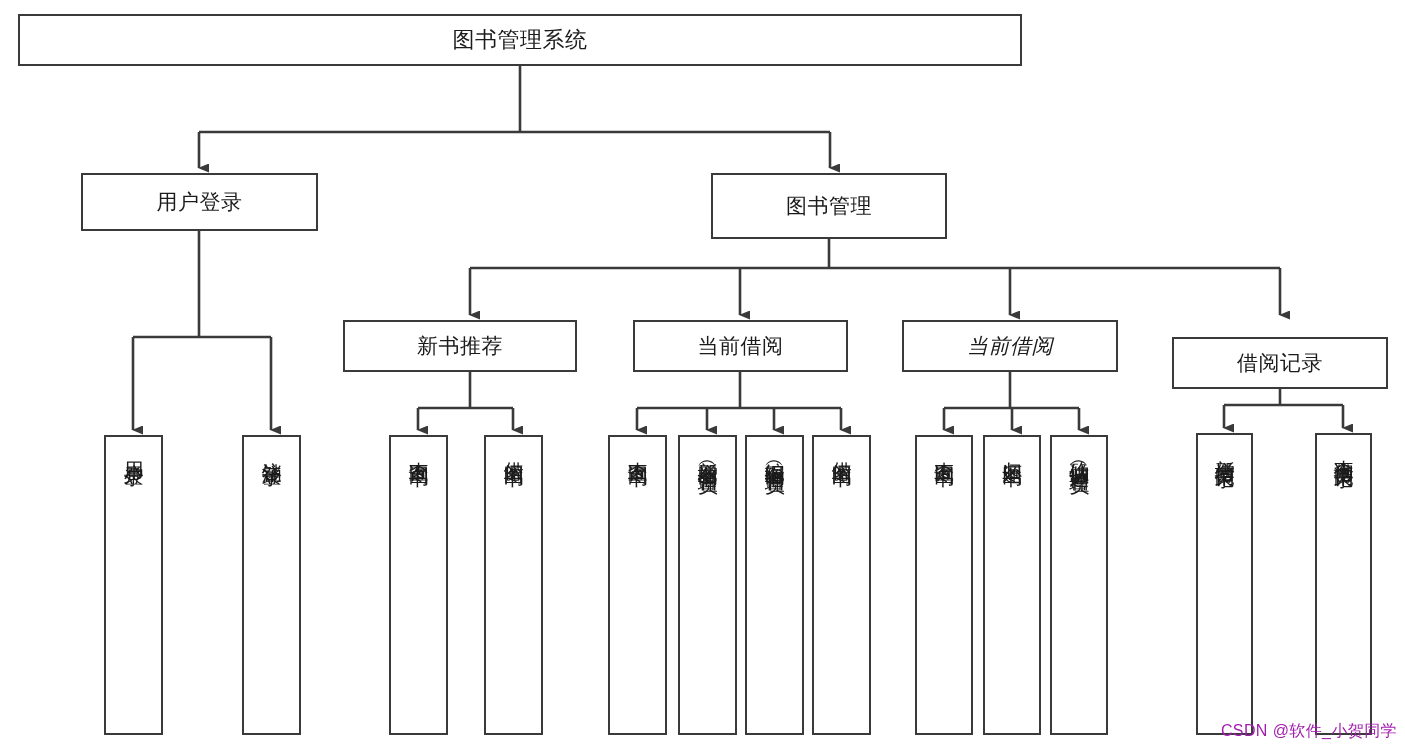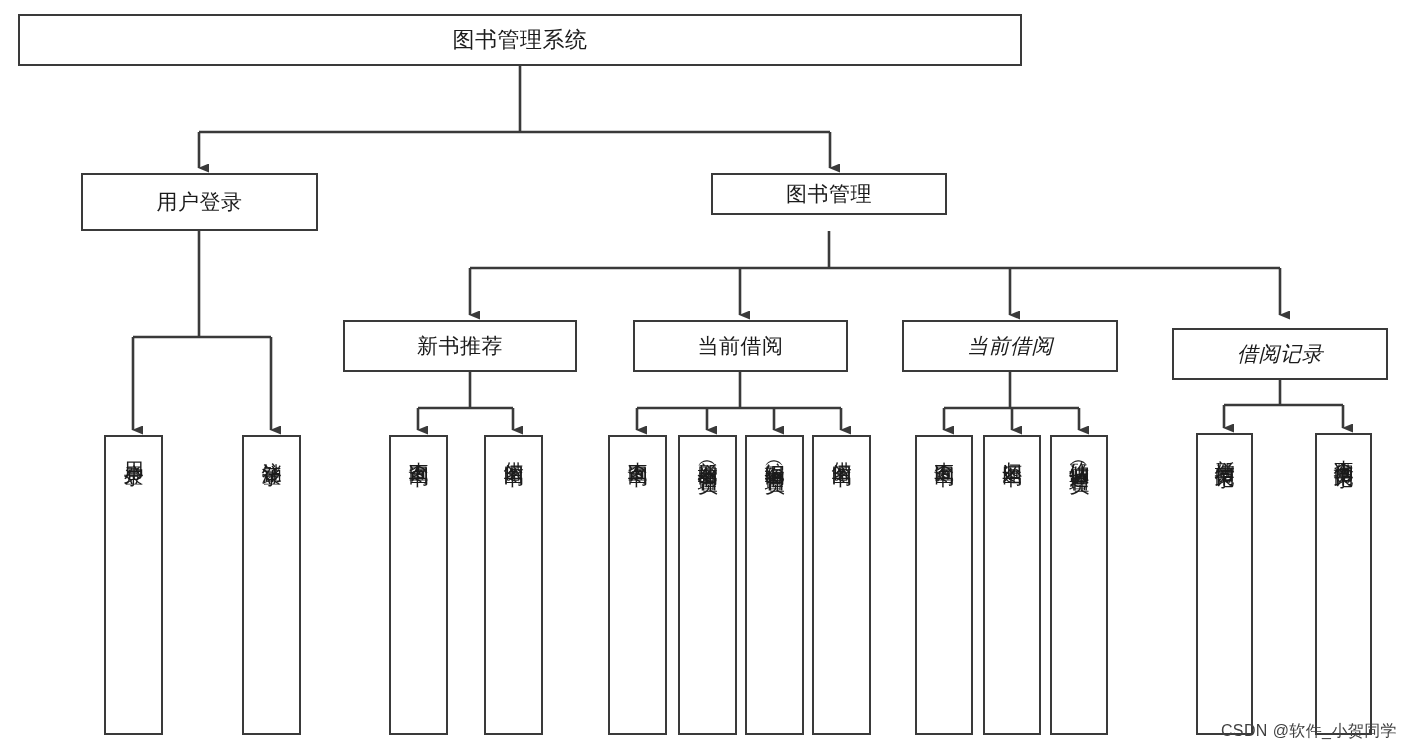--- a/index.html
+++ b/index.html
@@ -62,21 +62,21 @@
     font-size: 20px;
     line-height: 1.28;
     letter-spacing: 2px;
     white-space: nowrap;
   }
   .watermark {
     position: absolute;
     right: 8px;
     bottom: 5px;
     font-size: 16px;
-    color: #404040;
+    color: #a21caf;
     white-space: nowrap;
     z-index: 5;
     letter-spacing: 0.4px;
   }
 </style>
 </head>
 <body>
 
 <div id="diagram-canvas">
 
@@ -146,37 +146,37 @@
   </svg>
 
   <div class="node horizontal root" style="left:18px; top:14px; width:1004px; height:52px;">
     <span class="node-label">图书管理系统</span>
   </div>
 
   <div class="node horizontal" style="left:81px; top:173px; width:237px; height:58px;">
     <span class="node-label">用户登录</span>
   </div>
 
-  <div class="node horizontal" style="left:711px; top:173px; width:236px; height:42px;">
+  <div class="node horizontal" style="left:711px; top:173px; width:236px; height:66px;">
     <span class="node-label">图书管理</span>
   </div>
 
   <div class="node horizontal" style="left:343px; top:320px; width:234px; height:52px;">
     <span class="node-label">新书推荐</span>
   </div>
 
   <div class="node horizontal" style="left:633px; top:320px; width:215px; height:52px;">
     <span class="node-label">当前借阅</span>
   </div>
 
   <div class="node horizontal" style="left:902px; top:320px; width:216px; height:52px;font-style:italic;">
     <span class="node-label">当前借阅</span>
   </div>
 
-  <div class="node horizontal" style="left:1172px; top:328px; width:216px; height:52px;font-style:italic;">
+  <div class="node horizontal" style="left:1172px; top:337px; width:216px; height:52px;">
     <span class="node-label">借阅记录</span>
   </div>
 
   <div class="node vertical" style="left:104px; top:435px; width:59px; height:300px;">
     <span class="node-label">用户登录</span>
   </div>
 
   <div class="node vertical" style="left:242px; top:435px; width:59px; height:300px;">
     <span class="node-label">注销登录</span>
   </div>

